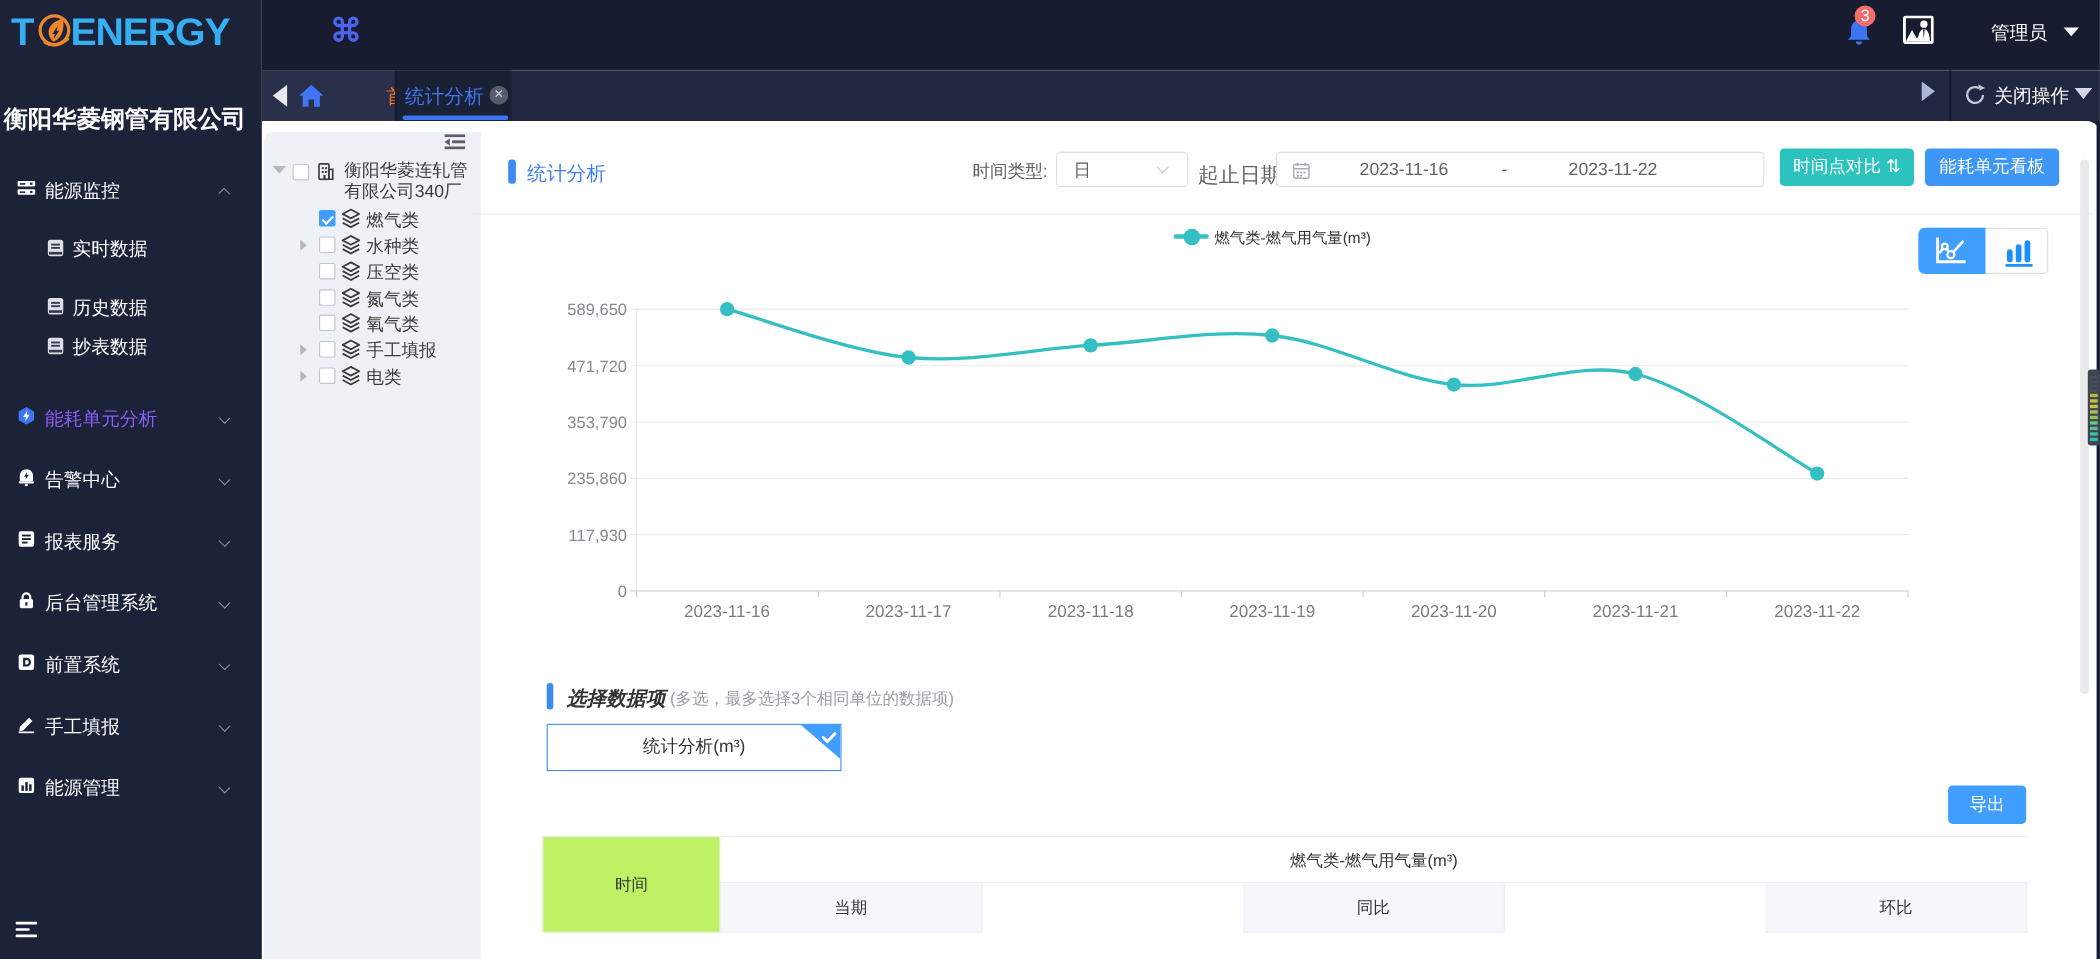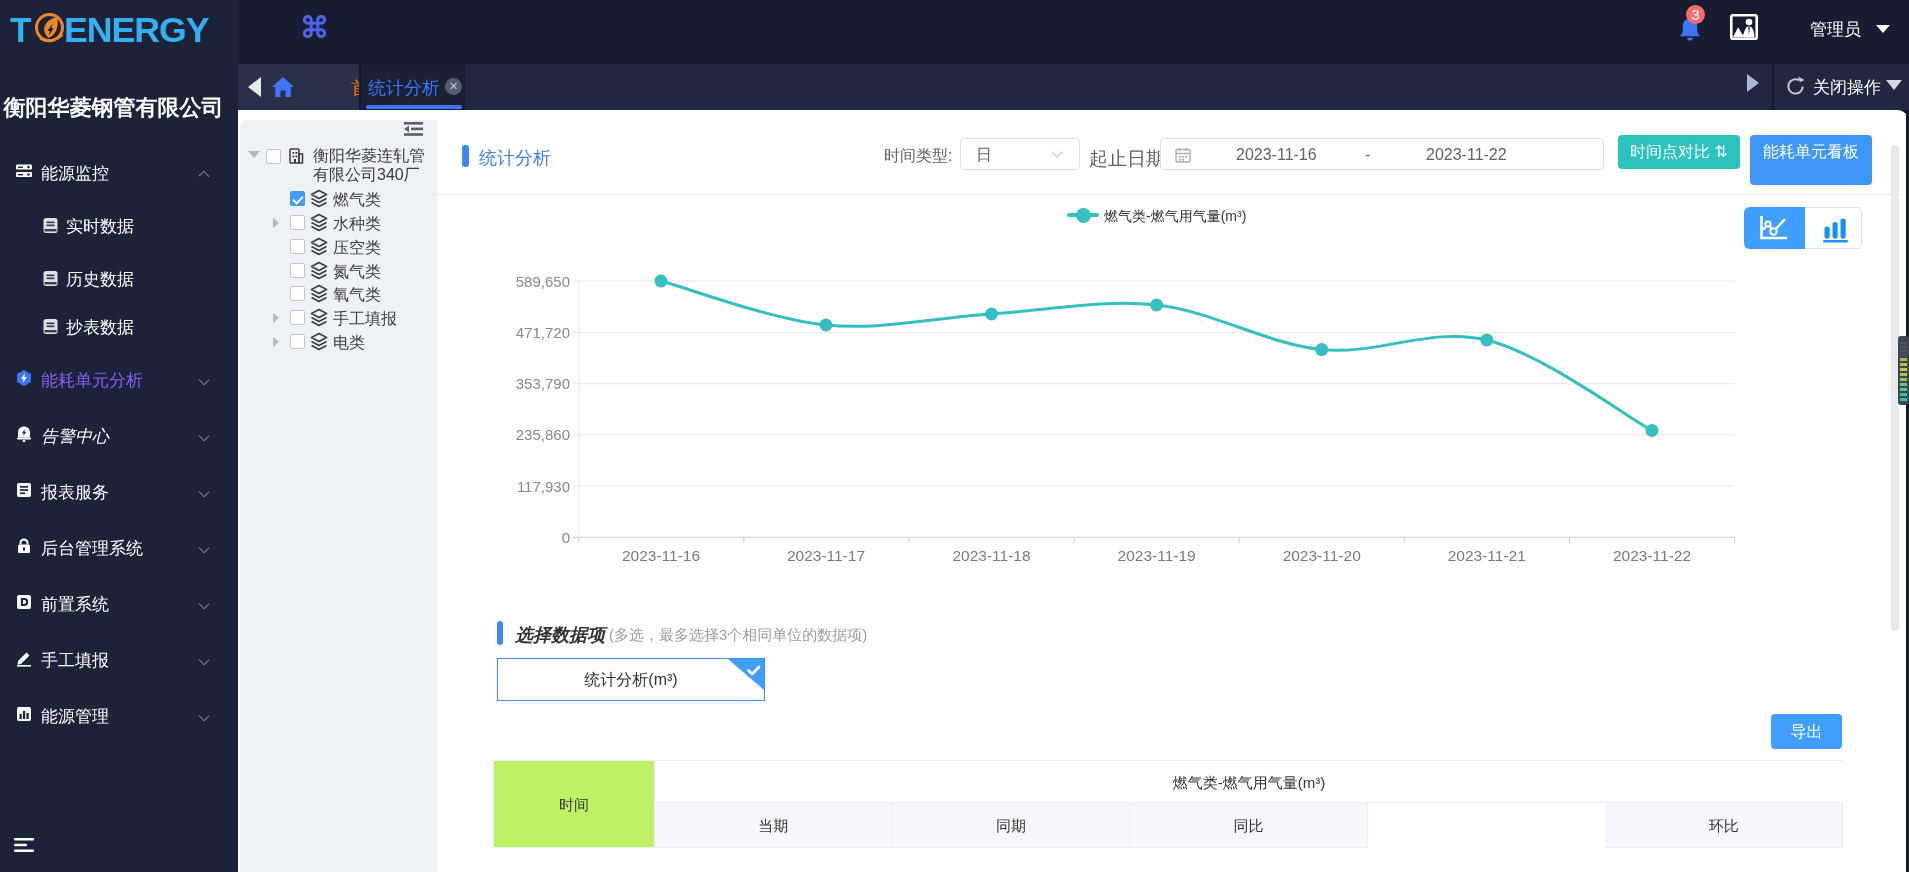--- a/index.html
+++ b/index.html
@@ -51,38 +51,38 @@
     </div>
   <div class="abs menu-sub" style="top:268px;">
       <span class="mi2"><svg width="17" height="17" viewBox="0 0 17 17">
           <rect x="1.5" y="1" width="14" height="15" rx="2.5" fill="#dde0e6"></rect>
           <rect x="4.5" y="4.5" width="8" height="1.7" fill="#353c52"></rect>
           <rect x="4.5" y="7.5" width="8" height="1.7" fill="#353c52"></rect>
           <rect x="2.5" y="12" width="12" height="2.4" fill="#353c52"></rect>
         </svg></span>
       <span class="mt2">历史数据</span>
     </div>
-  <div class="abs menu-sub" style="top:316px;padding-left:24px;">
+  <div class="abs menu-sub" style="top:304px;padding-left:24px;">
       <span class="mi2"><svg width="17" height="17" viewBox="0 0 17 17">
           <rect x="1.5" y="1" width="14" height="15" rx="2.5" fill="#dde0e6"></rect>
           <rect x="4.5" y="4.5" width="8" height="1.7" fill="#353c52"></rect>
           <rect x="4.5" y="7.5" width="8" height="1.7" fill="#353c52"></rect>
           <rect x="2.5" y="12" width="12" height="2.4" fill="#353c52"></rect>
         </svg></span>
       <span class="mt2">抄表数据</span>
     </div>
   <div class="abs menu-item" style="top:369px;">
       <span class="mi"><svg width="18" height="18" viewBox="0 0 18 18">
           <path d="M9 1 L16 5 v8 L9 17 L2 13 V5 Z" fill="#3d74f2"></path>
           <path d="M10 4 L6 10 h2.4 L8 14 L12 8 H9.4 Z" fill="#fff"></path>
         </svg></span>
       <span class="mt" style="color:#8b5cf6;">能耗单元分析</span>
       <span class="chev"></span>
     </div>
-  <div class="abs menu-item" style="top:425px;font-style:italic;">
+  <div class="abs menu-item" style="top:425px;">
       <span class="mi"><svg width="18" height="18" viewBox="0 0 18 18">
           <path d="M9 1.5 c3.6 0 6 2.6 6 6 v5 H3 v-5 c0-3.4 2.4-6 6-6 Z" fill="#fff"></path>
           <rect x="2" y="12.5" width="14" height="2" rx="1" fill="#fff"></rect>
           <rect x="7.5" y="15" width="3" height="2" rx="1.2" fill="#fff"></rect>
           <path d="M9.7 4 L7 8.3 h1.7 L8.4 11 L11.2 6.7 H9.4 Z" fill="#1c2339"></path>
         </svg></span>
       <span class="mt">告警中心</span>
       <span class="chev"></span>
     </div>
   <div class="abs menu-item" style="top:481px;">
@@ -341,21 +341,21 @@
           <rect x="10" y="9" width="2" height="1.6"></rect>
           <rect x="4" y="12" width="2" height="1.6"></rect>
           <rect x="7" y="12" width="2" height="1.6"></rect>
         </g>
       </svg>
     <span class="abs" style="left:75px;top:7px;font-size:16px;color:#606266;">2023-11-16</span>
     <span class="abs" style="left:204px;top:7px;font-size:16px;color:#606266;">-</span>
     <span class="abs" style="left:265px;top:7px;font-size:16px;color:#606266;">2023-11-22</span>
   </div>
   <div class="abs" style="left:1618px;top:135px;width:122px;height:34px;background:#2cc2be;border-radius:4px;color:#fff;font-size:16px;text-align:center;line-height:34px;">时间点对比 ⇅</div>
-  <div class="abs" style="left:1750px;top:135px;width:122px;height:50px;background:#3e97f7;border-radius:4px;color:#fff;font-size:16px;text-align:center;line-height:34px;">能耗单元看板</div>
+  <div class="abs" style="left:1750px;top:135px;width:122px;height:34px;background:#3e97f7;border-radius:4px;color:#fff;font-size:16px;text-align:center;line-height:34px;">能耗单元看板</div>
   <div class="abs" style="left:430px;top:194px;width:1473px;height:1px;background:#ebebeb;"></div>
 </div>
 
 <div class="abs" id="chart" style="left:0;top:0;width:1909px;height:0;">
 
   <div class="abs" style="left:1067px;top:213px;width:32px;height:3.5px;background:#34bfc3;border-radius:2px;"></div>
   <div class="abs" style="left:1076px;top:207.5px;width:15px;height:15px;border-radius:50%;background:#34bfc3;"></div>
   <div class="abs" style="left:1104px;top:208px;font-size:14px;color:#333;">燃气类-燃气用气量(m³)</div>
 
   <div class="abs" style="left:1744px;top:207px;width:118px;height:42px;border:1px solid #dcdfe6;border-radius:4px;background:#fff;">
@@ -438,21 +438,20 @@
       <path d="M22.5 11.5 l3.6 3.6 L33 8" fill="none" stroke="#fff" stroke-width="2.8" stroke-linecap="round" stroke-linejoin="round"></path>
     </svg>
   </div>
   <div class="abs" style="left:1771px;top:714px;width:71px;height:35px;background:#409eff;border-radius:4px;color:#fff;font-size:16px;text-align:center;line-height:35px;">导出</div>
 </div>
 
 <div class="abs" id="datatable" style="left:493px;top:760px;width:1350px;height:112px;">
   <div class="abs" style="left:0;top:0;width:162px;height:88px;border:1px solid #ebeef5;border-right:1px solid #ebeef5;background:#bef264;text-align:center;font-size:16px;color:#333;line-height:88px;font-size:15px;">时间</div>
   <div class="abs" style="left:162px;top:0;width:1188px;height:43px;border-top:1px solid #ebeef5;border-bottom:1px solid #ebeef5;background:#fff;text-align:center;font-size:15px;color:#333;line-height:43px;">燃气类-燃气用气量(m³)</div>
   <div class="abs thcell" style="left:162px;">当期</div>
-  <div class="abs thcell" style="left:399.6px;">同期</div>
   <div class="abs thcell" style="left:637.2px;">同比</div>
   <div class="abs thcell" style="left:1112.4px;width:237.6px;">环比</div>
 </div>
 <style>
 .thcell { top:43px; width:237.6px; height:45px; background:#f5f7fa; border-bottom:1px solid #ebeef5; border-right:1px solid #ebeef5; text-align:center; font-size:15px; color:#333; line-height:45px; }
 </style>
 
 <div class="abs" id="scrollbar" style="left:0;top:0;width:1909px;height:0;">
   <div class="abs" style="left:1906px;top:110px;width:3px;height:762px;background:#141930;"></div>
   <div class="abs" style="left:1891px;top:145px;width:8px;height:486px;background:#e9eaec;border-radius:4px;"></div>

